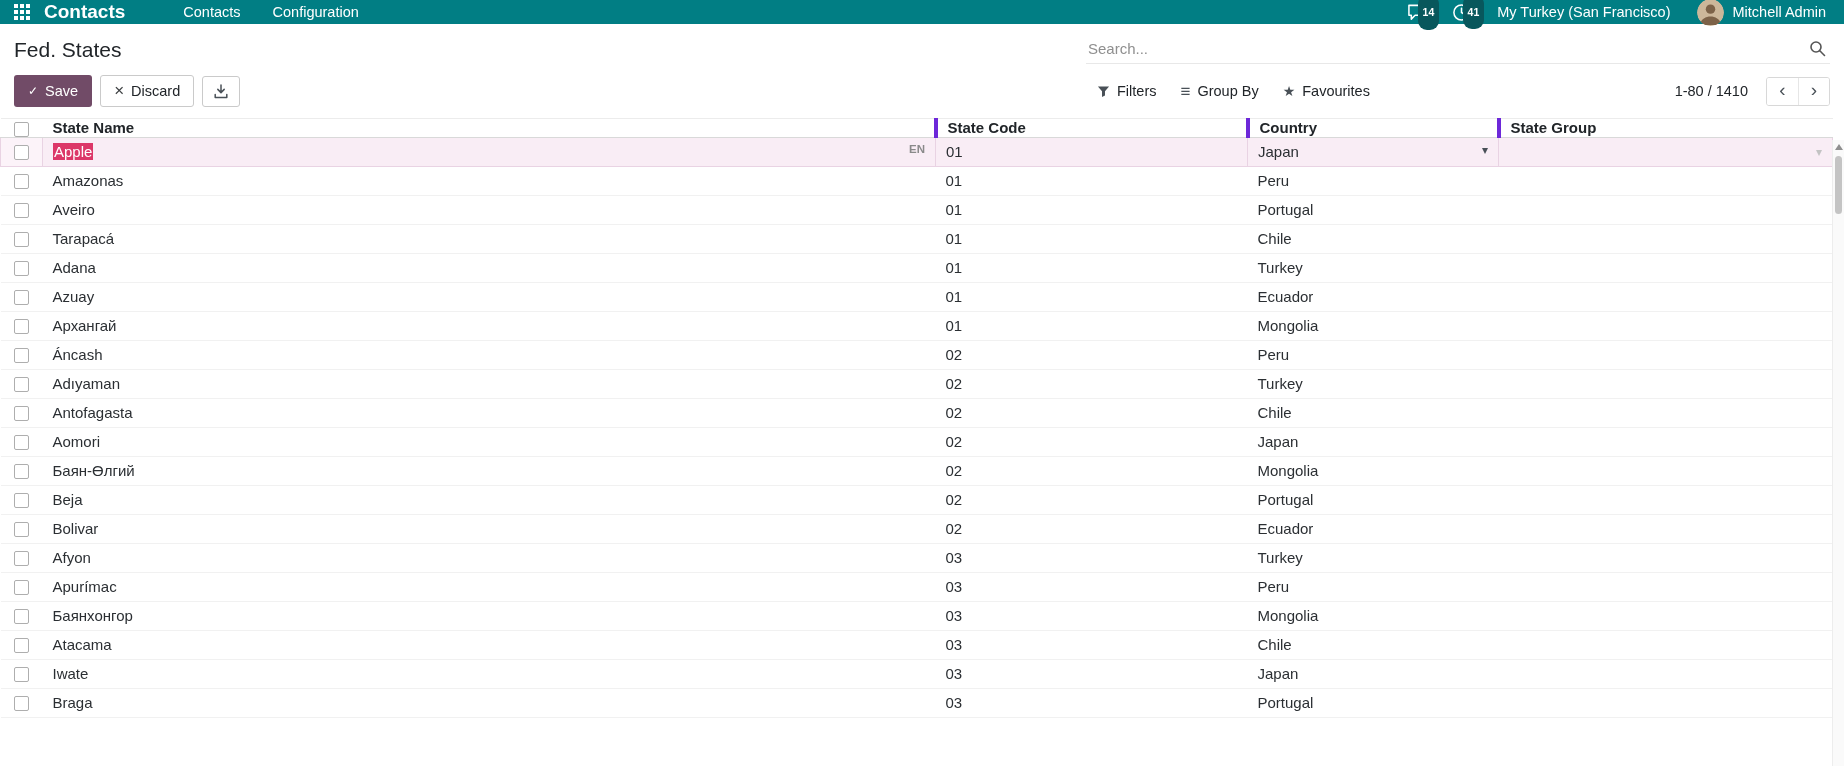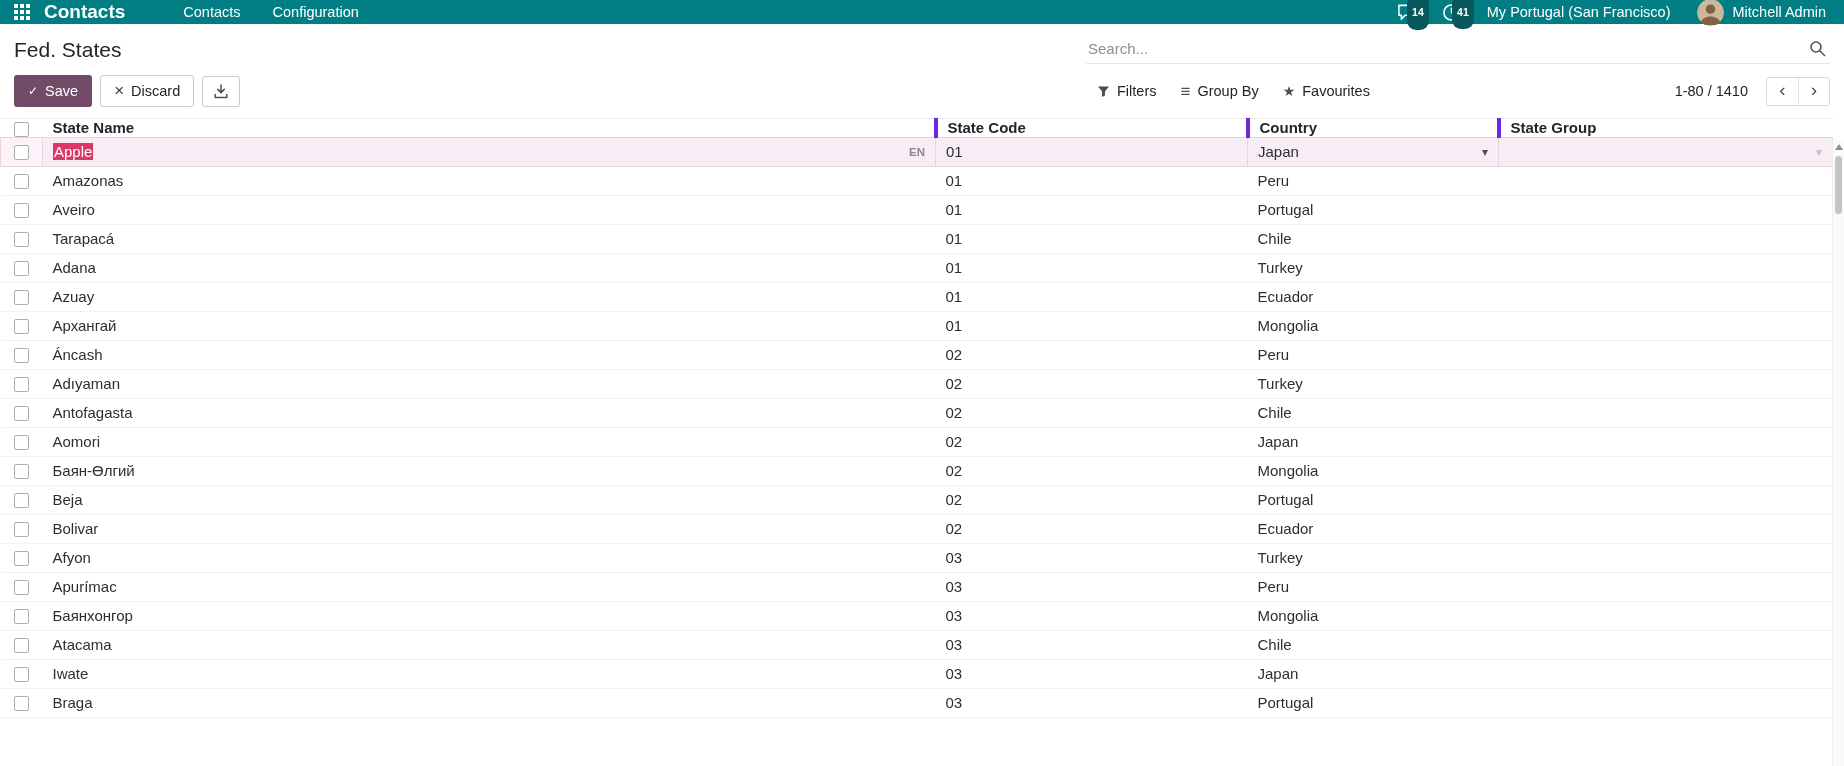--- a/index.html
+++ b/index.html
@@ -71,21 +71,21 @@
   thead th.sel, tbody td.sel { text-align:center; padding:0; }
   tbody td { height:29px; padding:0 10px; border-bottom:1px solid #f1f1f1; color:#2b2f33;
     white-space:nowrap; overflow:hidden; }
   input[type=checkbox] { appearance:none; -webkit-appearance:none; width:15px; height:15px;
     border:1px solid #aeaeae; border-radius:2px; background:#fff; cursor:pointer;
     vertical-align:middle; }
 
   
   tr.edit-row td { background:#f9edf5; border:1px solid #e9d3e3; }
   tr.edit-row td.sel { background:#fcf3f9; }
-  .cell-flex { display:flex; align-items:center; justify-content:space-between; }
+  .cell-flex { display:flex; align-items:flex-start; justify-content:space-between; }
   .sel-text { background:#dc3768; color:#fff; padding:0 1px; }
   .lang-badge { color:#8a8a8a; font-size:11.5px; font-weight:700; }
   .caret { color:#495057; font-size:12px; }
   .caret.muted { color:#c3c3c3; }
 
   
   .scrollbar { position:fixed; top:140px; right:0; bottom:0; width:12px;
     background:#fafafa; border-left:1px solid #ededed; }
   .scroll-up { position:absolute; top:4px; left:2px; width:0; height:0;
     border-left:4px solid transparent; border-right:4px solid transparent;
@@ -126,21 +126,21 @@
         </svg>
       <span class="nav-badge">14</span>
     </span>
     <span class="icon-wrap">
       <svg width="19" height="19" viewBox="0 0 20 20">
           <circle cx="10" cy="10" r="8" fill="none" stroke="#fff" stroke-width="1.6"></circle>
           <path d="M10 5.5V10l3.2 2" fill="none" stroke="#fff" stroke-width="1.6" stroke-linecap="round"></path>
         </svg>
       <span class="nav-badge">41</span>
     </span>
-    <span class="company">My Portugal (San Francisco)</span>
+    <span class="company">My Turkey (San Francisco)</span>
     <span class="user-block">
       <span class="avatar">
         <svg width="27" height="27" viewBox="0 0 24 24">
             <circle cx="12" cy="12" r="12" fill="#cdb79a"></circle>
             <circle cx="12" cy="9" r="4.2" fill="#7d6248"></circle>
             <path d="M2.5 23c1-5.5 5.5-7.5 9.5-7.5s8.5 2 9.5 7.5z" fill="#7d6248"></path>
           </svg>
       </span>
       <span class="user-name">Mitchell Admin</span>
     </span>

